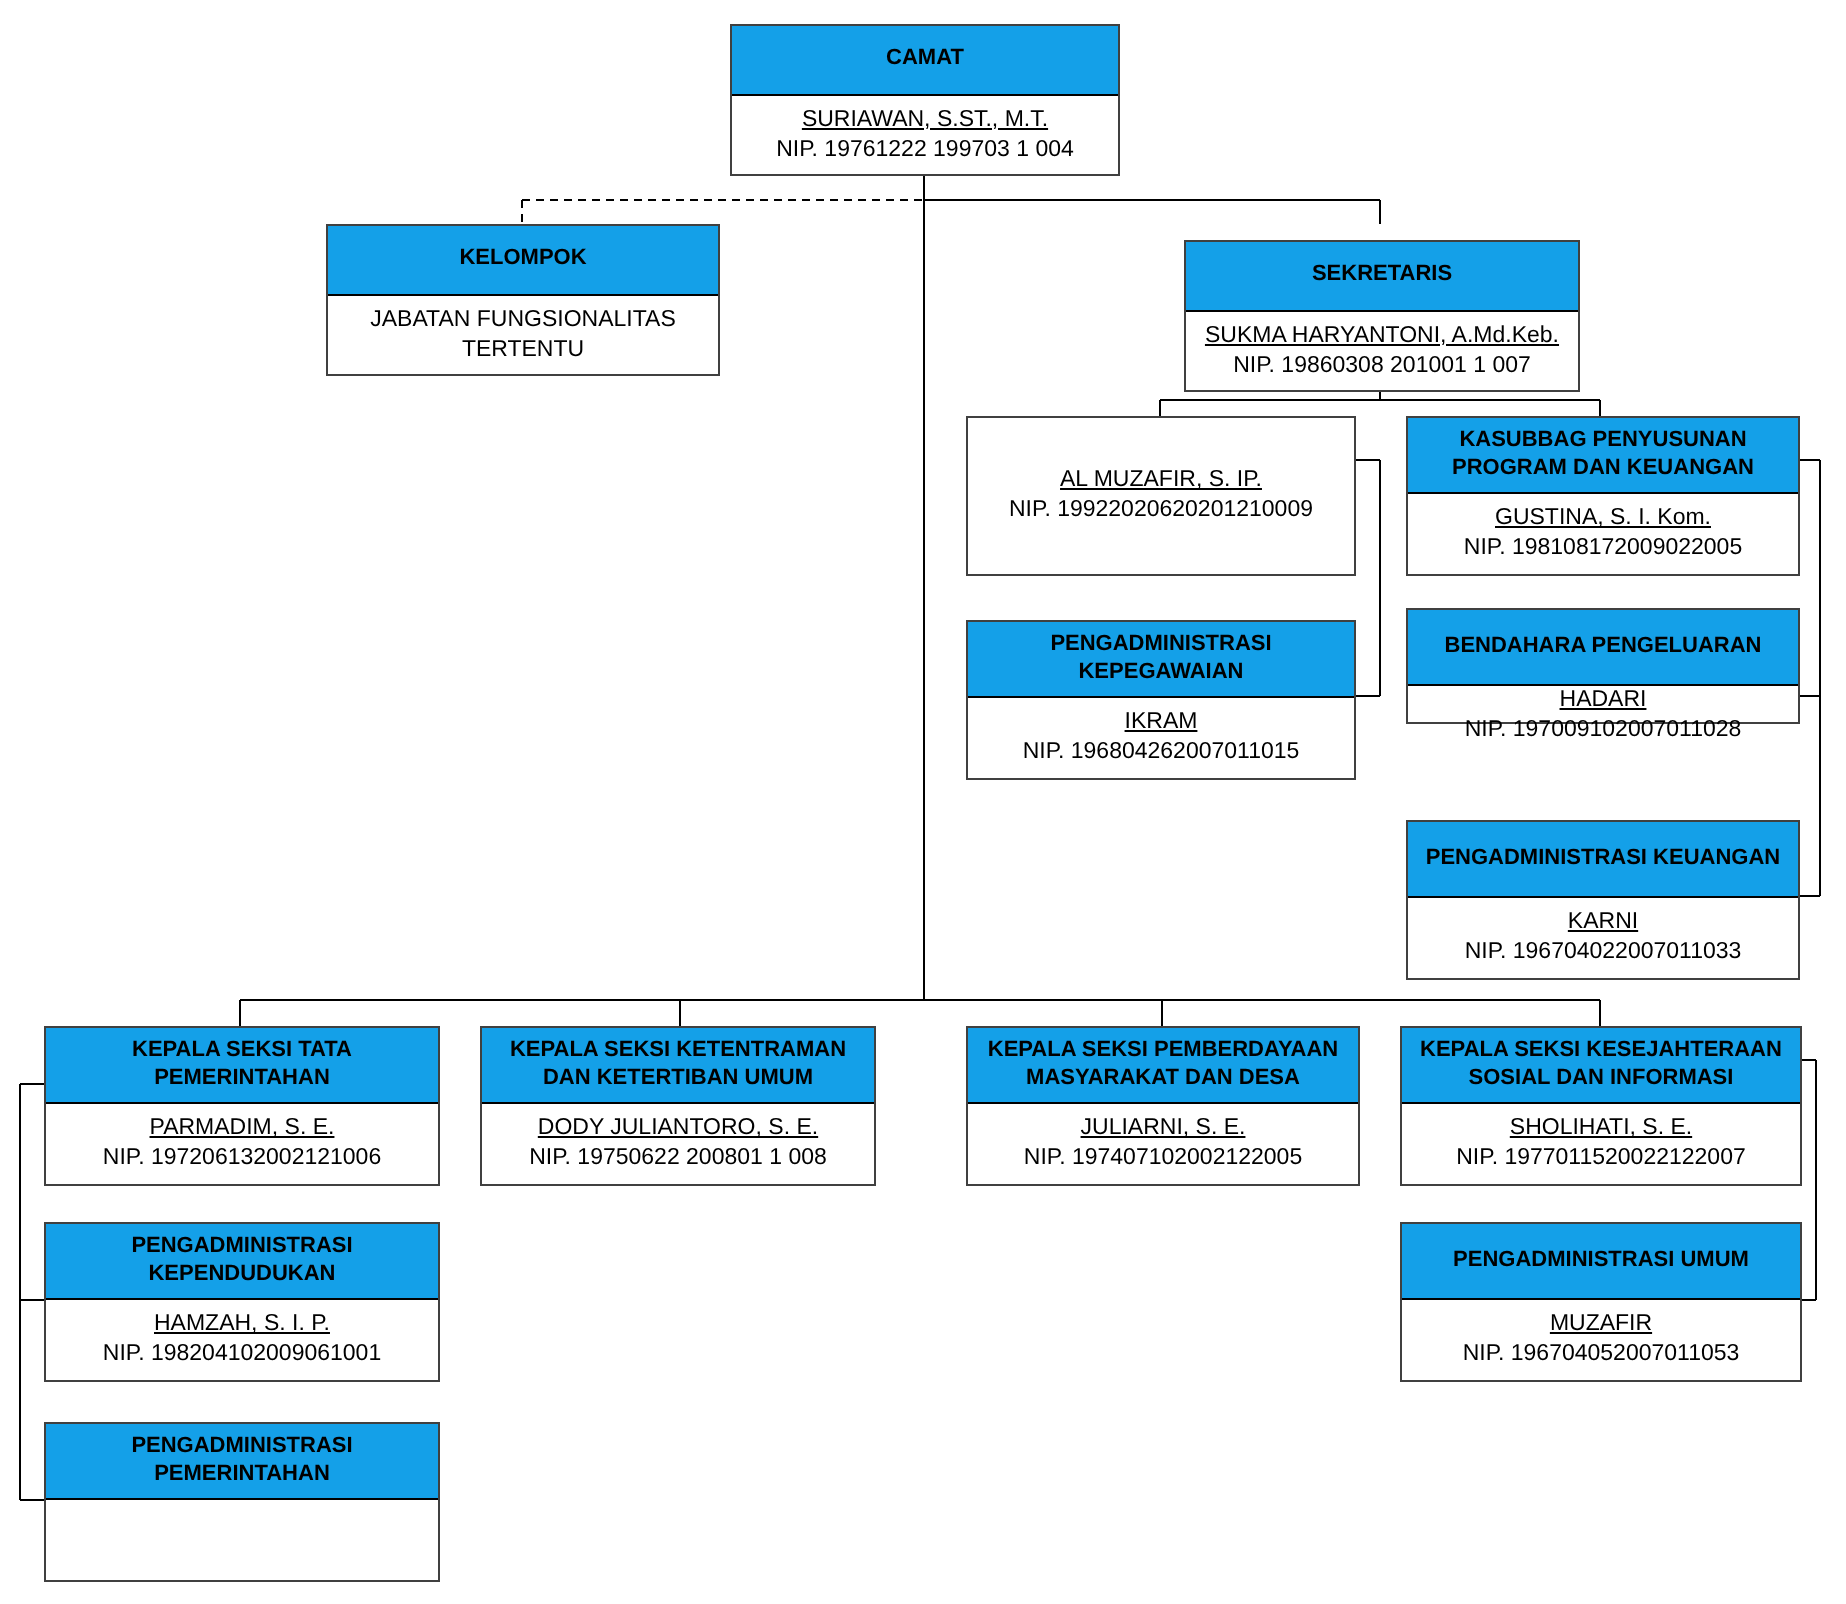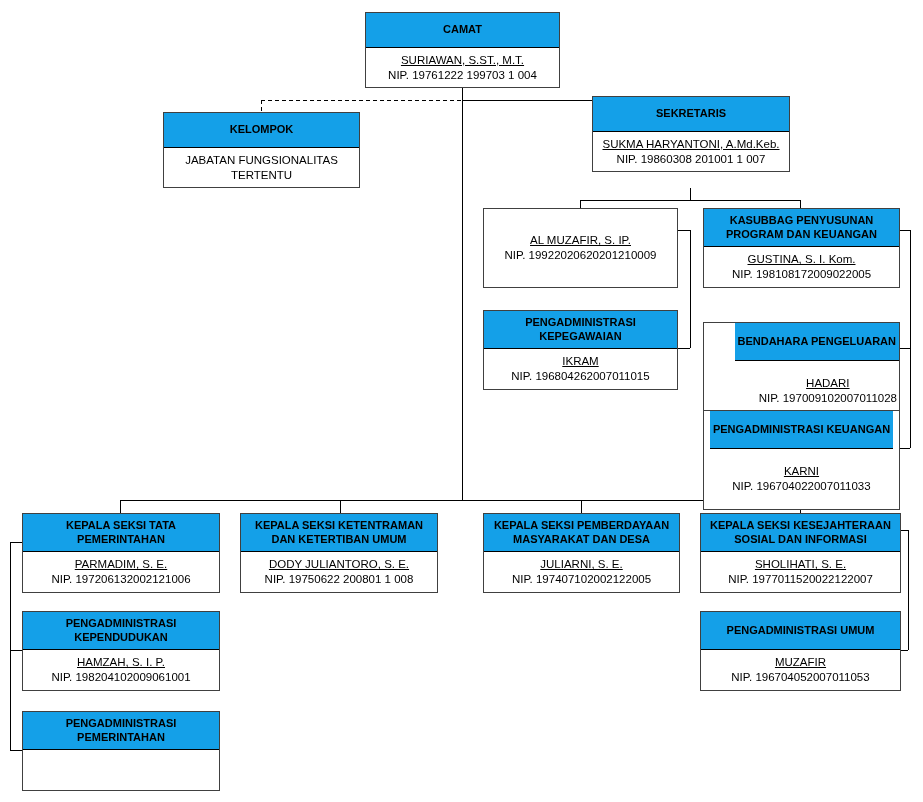--- a/index.html
+++ b/index.html
@@ -67,21 +67,21 @@
     </div>
   </div>
 
   <div class="node" style="left:163px;top:112px;width:197px;height:76px;">
     <div class="node-header hh36">KELOMPOK</div>
     <div class="node-body">
       <span>JABATAN FUNGSIONALITAS TERTENTU</span>
     </div>
   </div>
 
-  <div class="node" style="left:592px;top:96px;width:198px;height:76px;">
+  <div class="node" style="left:592px;top:120px;width:198px;height:76px;">
     <div class="node-header hh36">SEKRETARIS</div>
     <div class="node-body">
       <span class="name">SUKMA HARYANTONI, A.Md.Keb.</span>
       <span class="nip">NIP. 19860308 201001 1 007</span>
     </div>
   </div>
 
   <div class="node" style="left:483px;top:208px;width:195px;height:80px;">
     <div class="node-body">
       <span class="name">AL MUZAFIR, S. IP.</span>
@@ -98,29 +98,29 @@
   </div>
 
   <div class="node" style="left:483px;top:310px;width:195px;height:80px;">
     <div class="node-header hh38">PENGADMINISTRASI KEPEGAWAIAN</div>
     <div class="node-body">
       <span class="name">IKRAM</span>
       <span class="nip">NIP. 196804262007011015</span>
     </div>
   </div>
 
-  <div class="node" style="left:703px;top:322px;width:197px;height:100px;align-items:flex-end;">
+  <div class="node" style="left:703px;top:304px;width:197px;height:58px;">
     <div class="node-header hh38">BENDAHARA PENGELUARAN</div>
     <div class="node-body">
       <span class="name">HADARI</span>
       <span class="nip">NIP. 197009102007011028</span>
     </div>
   </div>
 
-  <div class="node" style="left:703px;top:410px;width:197px;height:100px;align-items:center;">
+  <div class="node" style="left:703px;top:410px;width:197px;height:80px;">
     <div class="node-header hh38">PENGADMINISTRASI KEUANGAN</div>
     <div class="node-body">
       <span class="name">KARNI</span>
       <span class="nip">NIP. 196704022007011033</span>
     </div>
   </div>
 
   <div class="node" style="left:22px;top:513px;width:198px;height:80px;">
     <div class="node-header hh38">KEPALA SEKSI TATA PEMERINTAHAN</div>
     <div class="node-body">

